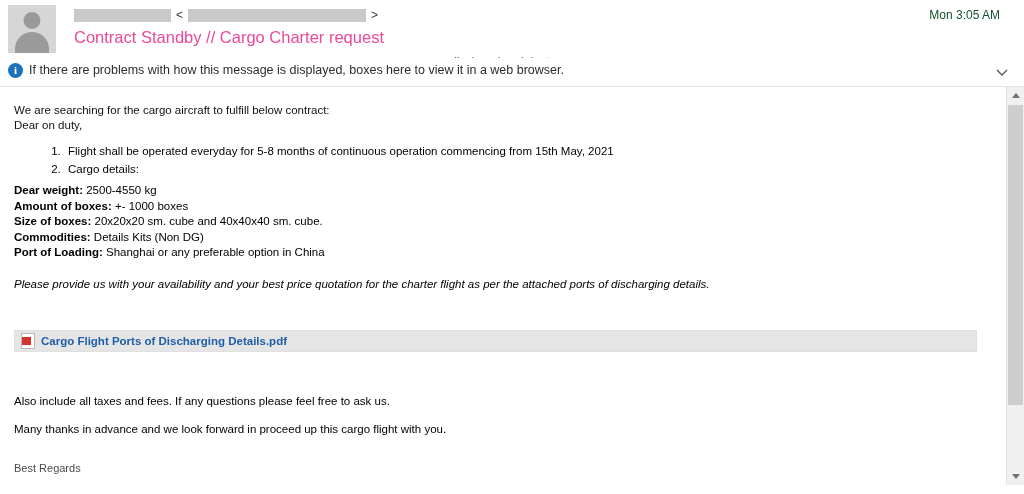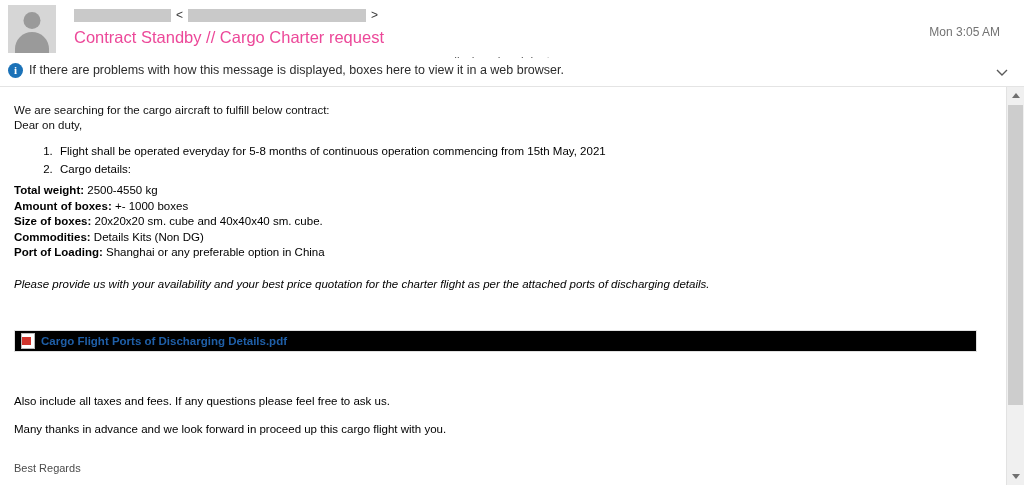--- a/index.html
+++ b/index.html
@@ -79,23 +79,23 @@
     position: absolute;
     left: 437px;
     top: 7px;
     font-size: 12px;
     color: #585858;
     margin-top: 48px;
   }
   .timestamp {
     position: absolute;
     right: 24px;
-    top: 25px;
-    font-size: 12px;
-    color: #737373;
+    top: 8px;
+    font-size: 12px;
+    color: #14532d;
   }
   .subject {
     position: absolute;
     left: 74px;
     top: 28px;
     font-size: 16.5px;
     color: #ec4899;
     font-weight: normal;
   }
 
@@ -159,20 +159,21 @@
   }
   ol.contract-list {
     margin: 10px 0 4px 0;
     padding-left: 42px;
     font-size: 11.5px;
     line-height: 16px;
   }
   ol.contract-list li {
     margin-bottom: 2px;
     padding-left: 4px;
+    margin-left: 8px;
   }
   .spec-block {
     margin-top: 6px;
   }
   .spec-row {
     font-size: 11.5px;
     line-height: 15.5px;
   }
   .spec-row b { font-weight: bold; }
   .para {
@@ -183,21 +184,21 @@
   }
 
   
   .attachment-zone {
     margin-top: 30px;
     padding-top: 8px;
   }
   .attachment {
     height: 22px;
     border: 1px solid #e0e0e0;
-    background: #000000;
+    background: #e5e5e5;
     display: flex;
     align-items: center;
     padding: 0 6px;
     width: 963px;
     box-sizing: border-box;
   }
   .pdf-icon {
     position: relative;
     width: 12px;
     height: 14px;
@@ -314,21 +315,21 @@
     <div class="msg-line">We are searching for the cargo aircraft to fulfill below contract:</div>
     <div class="msg-line">Dear on duty,</div>
 
     <ol class="contract-list">
       <li>Flight shall be operated everyday for 5-8 months of continuous operation commencing from 15th May, 2021</li>
       <li>Cargo details:</li>
     </ol>
 
     <div class="spec-block">
       <div class="spec-row">
-        <b>Total weight:</b><span> 2500-4550 kg</span>
+        <b>Dear weight:</b><span> 2500-4550 kg</span>
       </div>
       <div class="spec-row">
         <b>Amount of boxes:</b><span> +- 1000 boxes</span>
       </div>
       <div class="spec-row">
         <b>Size of boxes:</b><span> 20x20x20 sm. cube and 40x40x40 sm. cube.</span>
       </div>
       <div class="spec-row">
         <b>Commodities:</b><span>  Details Kits  (Non DG)</span>
       </div>

